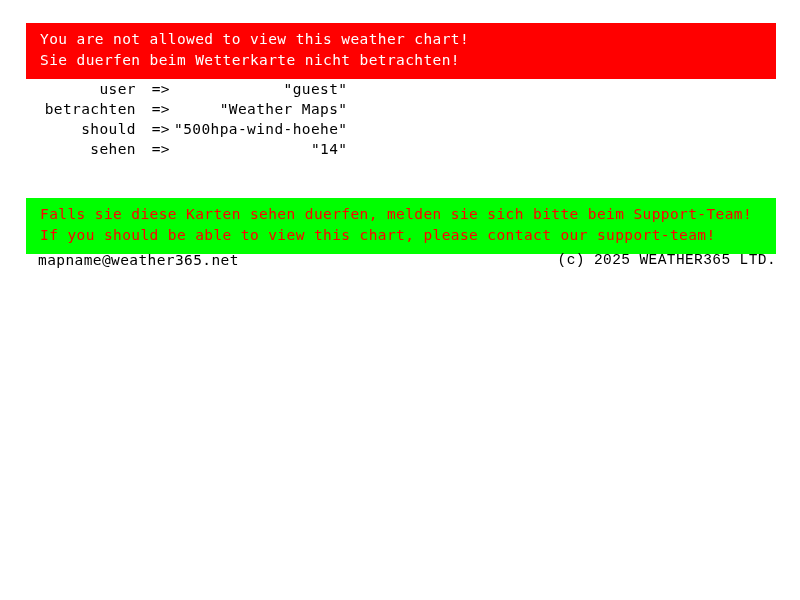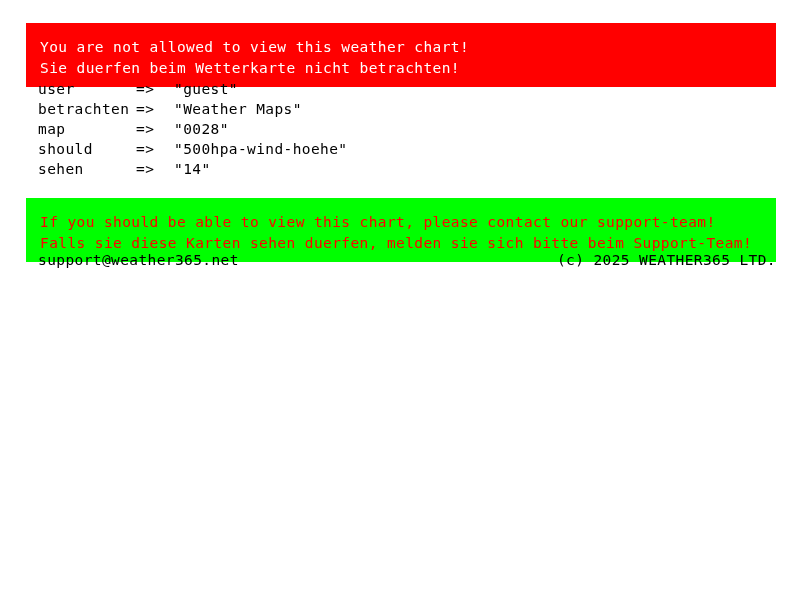--- a/index.html
+++ b/index.html
@@ -17,21 +17,21 @@
   .page {
     position: relative;
     width: 800px;
     height: 600px;
   }
   .banner {
     position: absolute;
     left: 26px;
     width: 750px;
     box-sizing: border-box;
-    padding: 14px 14px 8px 14px;
+    padding: 6px 14px 8px 14px;
     font-size: 14.5px;
     line-height: 21px;
     white-space: nowrap;
   }
   .banner-error {
     top: 23px;
     background: #ff0000;
     color: #ffffff;
   }
   .banner-ok {
@@ -42,20 +42,21 @@
   .banner-line {
     display: block;
     letter-spacing: 0.4px;
   }
   .params {
     position: absolute;
     left: 38px;
     top: 79px;
     font-size: 14.5px;
     line-height: 20px;
+    text-align: right;
   }
   .params table {
     border-collapse: collapse;
   }
   .params td {
     padding: 0 0 0 0;
     height: 20px;
     vertical-align: top;
     white-space: pre;
     letter-spacing: 0.4px;
@@ -76,20 +77,21 @@
     width: 738px;
     font-size: 14.5px;
     line-height: 20px;
     letter-spacing: 0.4px;
   }
   .footer-left {
     float: left;
   }
   .footer-right {
     float: right;
+    font-family: Liberation Mono, monospace;
   }
   .clearfix::after {
     content: "";
     display: block;
     clear: both;
   }
 </style>
 </head>
 <body>
 
@@ -107,41 +109,36 @@
           <td class="key">user</td>
           <td class="arrow">=&gt;</td>
           <td class="val">"guest"</td>
         </tr>
         <tr>
           <td class="key">betrachten</td>
           <td class="arrow">=&gt;</td>
           <td class="val">"Weather Maps"</td>
         </tr>
         <tr>
-          <td class="key">map</td>
-          <td class="arrow">=&gt;</td>
-          <td class="val">"0028"</td>
-        </tr>
-        <tr>
           <td class="key">should</td>
           <td class="arrow">=&gt;</td>
           <td class="val">"500hpa-wind-hoehe"</td>
         </tr>
         <tr>
           <td class="key">sehen</td>
           <td class="arrow">=&gt;</td>
           <td class="val">"14"</td>
         </tr>
       </tbody>
     </table>
   </div>
 
   <div class="banner banner-ok">
+    <span class="banner-line">Falls sie diese Karten sehen duerfen, melden sie sich bitte beim Support-Team!</span>
     <span class="banner-line">If you should be able to view this chart, please contact our support-team!</span>
-    <span class="banner-line">Falls sie diese Karten sehen duerfen, melden sie sich bitte beim Support-Team!</span>
   </div>
 
   <div class="footer clearfix">
-    <span class="footer-left">support@weather365.net</span>
+    <span class="footer-left">mapname@weather365.net</span>
     <span class="footer-right">(c) 2025 WEATHER365 LTD.</span>
   </div>
 
 </div>
 
 </body></html>

